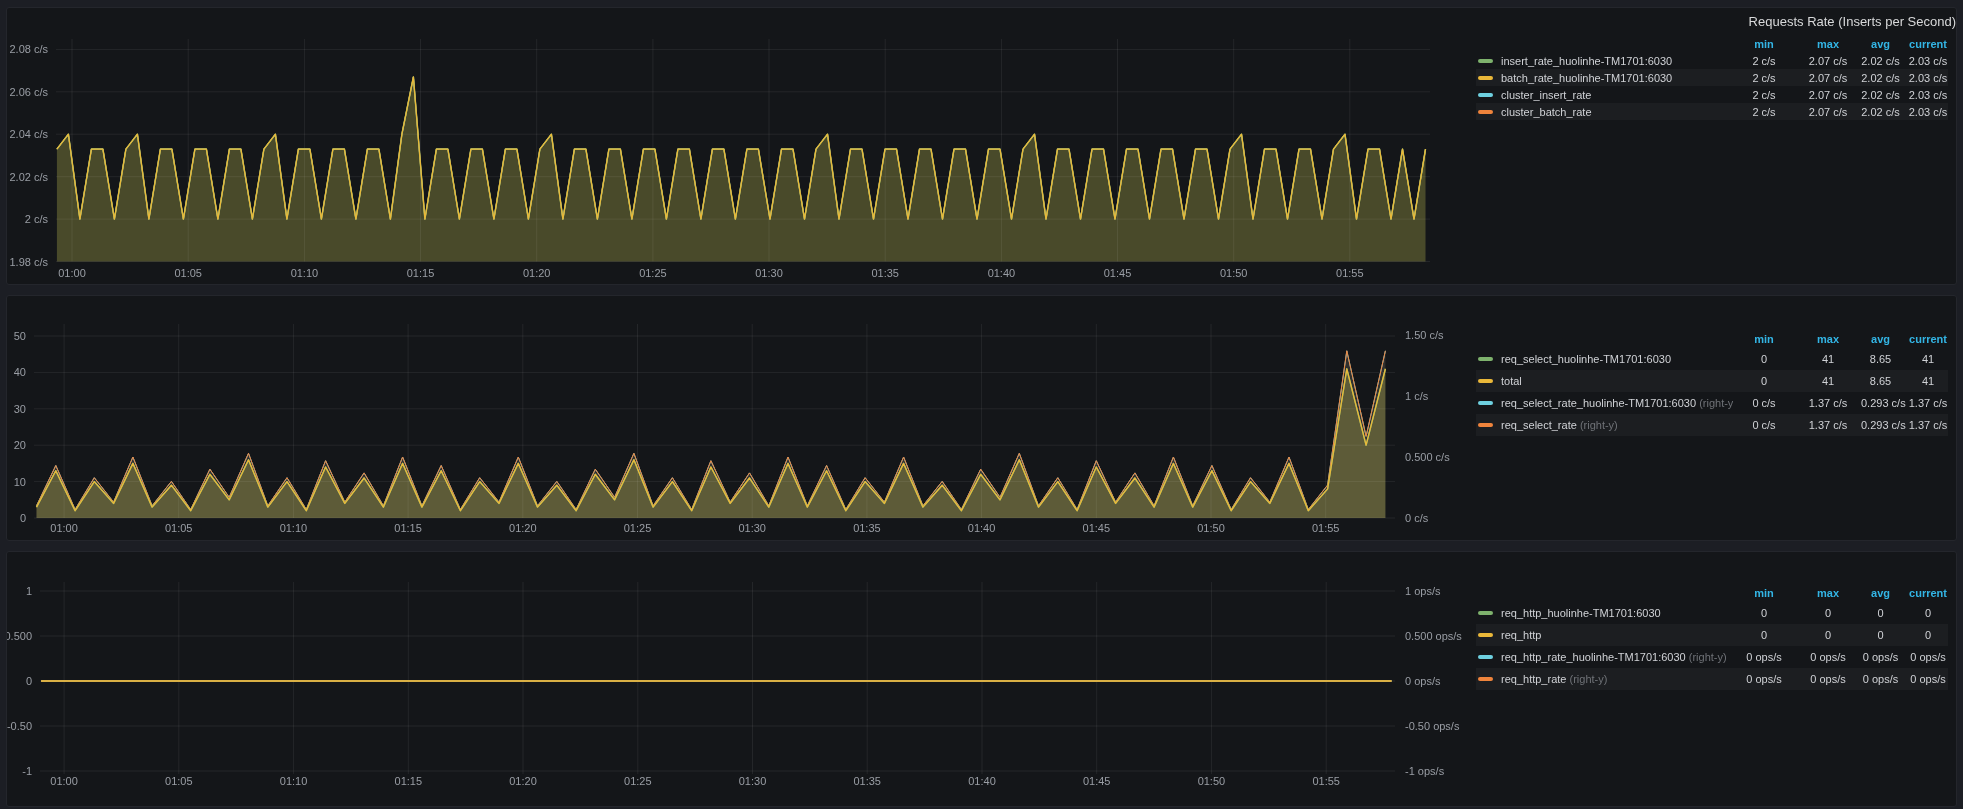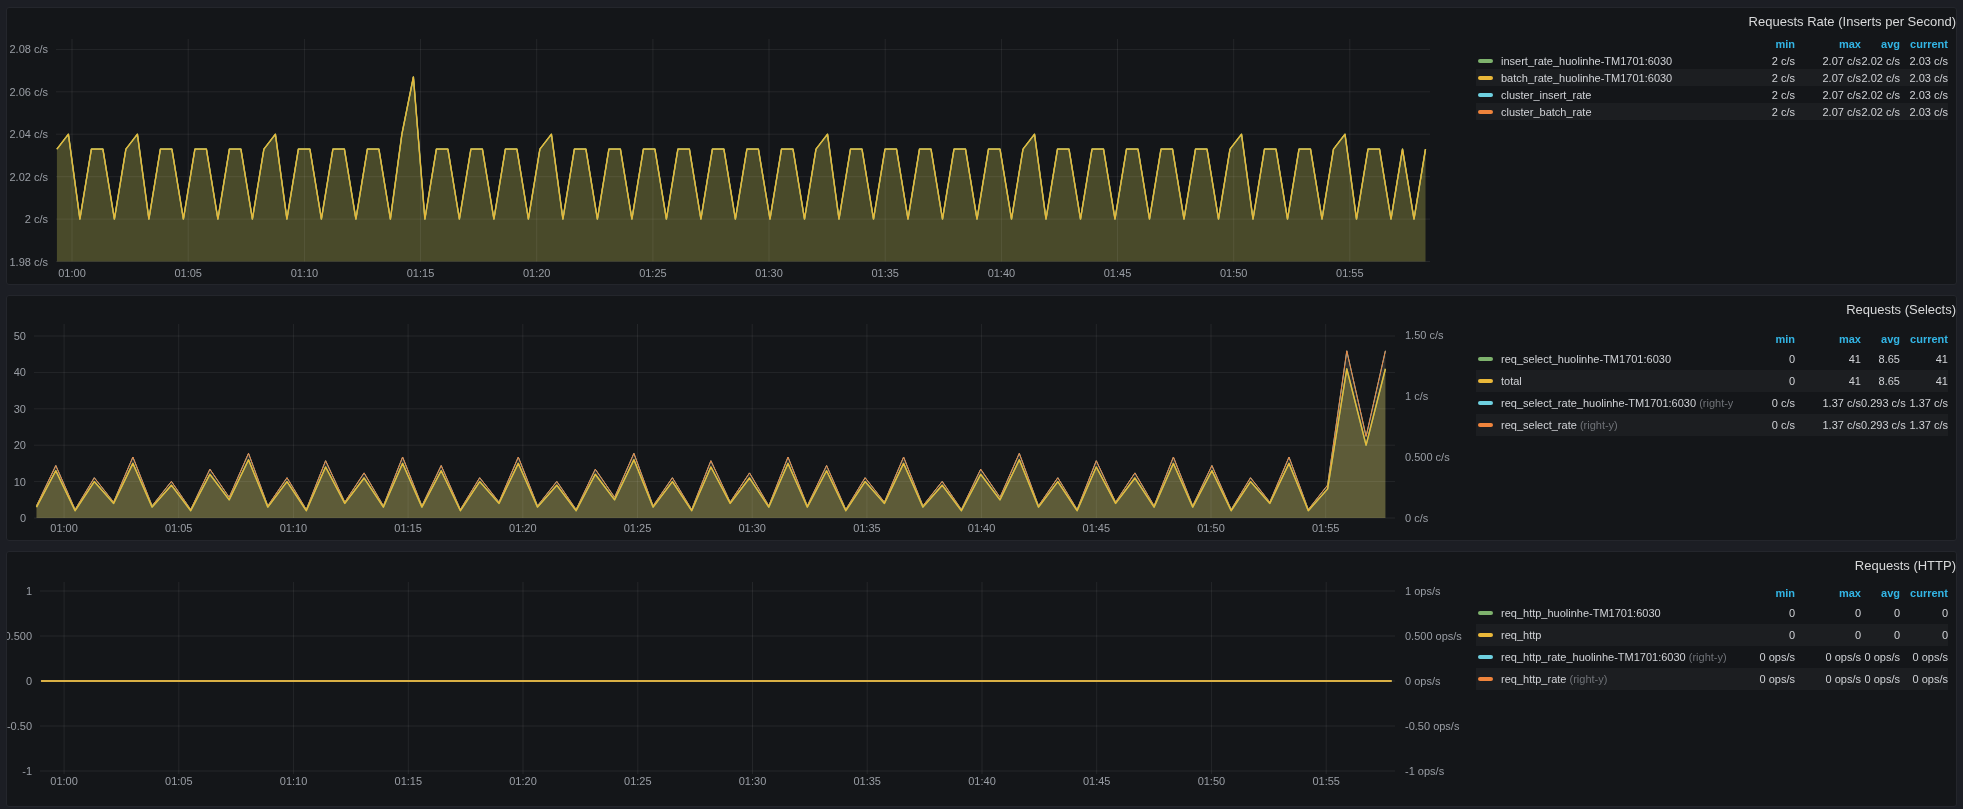--- a/index.html
+++ b/index.html
@@ -38,21 +38,21 @@
   #legend-1 { top:34px; }
   #legend-2 { top:32px; }
   .lg-head { display:flex; align-items:center; height:18px; color:#33B5E5; font-weight:700; }
   #legend-0 .lg-head { height:16px; }
   .lg-row { display:flex; align-items:center; height:22px; padding-left:2px; }
   .legend-compact .lg-row { height:17px; }
   .lg-row:nth-child(odd) { background:rgba(255,255,255,0.035); }
   .lg-swatch { width:15px; height:4px; border-radius:2px; margin-right:8px; flex:none; cursor:pointer; }
   .lg-name { flex:1; white-space:nowrap; overflow:hidden; cursor:pointer; }
   .lg-suffix { color:#6f7277; }
-  .lg-val { text-align:right; white-space:nowrap; }
+  .lg-val { text-align:center; white-space:nowrap; }
   .lg-spacer { flex:1; }
   .v0 { width:62px; } .v1 { width:66px; } .v2 { width:39px; } .v3 { width:48px;padding-left:8px; }
 </style>
 </head>
 <body>
 
 <div class="dashboard">
 
   <section class="panel" id="panel-0">
     <div class="panel-title">Requests Rate (Inserts per Second)</div>
@@ -137,21 +137,20 @@
           <span class="lg-name">cluster_batch_rate</span>
           <span class="lg-val v0">2 c/s</span>
           <span class="lg-val v1">2.07 c/s</span>
           <span class="lg-val v2">2.02 c/s</span>
           <span class="lg-val v3">2.03 c/s</span>
         </div>
       </div>
   </section>
 
   <section class="panel" id="panel-1">
-    <div class="panel-title">Requests (Selects)</div>
     <svg class="chart" id="chart-1" width="1949" height="246">
         <path d="M29.5,222 L29.5,209.8 L48.8,169.5 L68.1,213.5 L87.3,181.7 L106.6,206.1 L125.9,161.0 L145.1,209.8 L164.4,185.4 L183.7,213.5 L202.9,173.2 L222.2,201.3 L241.5,157.3 L260.8,209.8 L280.0,181.7 L299.3,213.5 L318.6,164.7 L337.8,206.1 L357.1,176.9 L376.4,209.8 L395.6,161.0 L414.9,209.8 L434.2,169.5 L453.4,213.5 L472.7,181.7 L492.0,206.1 L511.3,161.0 L530.5,209.8 L549.8,185.4 L569.1,213.5 L588.3,173.2 L607.6,201.3 L626.9,157.3 L646.1,209.8 L665.4,181.7 L684.7,213.5 L703.9,164.7 L723.2,206.1 L742.5,176.9 L761.8,209.8 L781.0,161.0 L800.3,209.8 L819.6,169.5 L838.8,213.5 L858.1,181.7 L877.4,206.1 L896.6,161.0 L915.9,209.8 L935.2,185.4 L954.4,213.5 L973.7,173.2 L993.0,201.3 L1012.3,157.3 L1031.5,209.8 L1050.8,181.7 L1070.1,213.5 L1089.3,164.7 L1108.6,206.1 L1127.9,176.9 L1147.1,209.8 L1166.4,161.0 L1185.7,209.8 L1204.9,169.5 L1224.2,213.5 L1243.5,181.7 L1262.8,206.1 L1282.0,161.0 L1301.3,213.5 L1320.6,189.1 L1339.8,54.8 L1359.1,140.3 L1378.4,54.8 L1378.4,222 Z" fill="#6ED0E0" fill-opacity="0.1" stroke="none"></path>
         <path d="M29.5,222 L29.5,209.8 L48.8,169.5 L68.1,213.5 L87.3,181.7 L106.6,206.1 L125.9,161.0 L145.1,209.8 L164.4,185.4 L183.7,213.5 L202.9,173.2 L222.2,201.3 L241.5,157.3 L260.8,209.8 L280.0,181.7 L299.3,213.5 L318.6,164.7 L337.8,206.1 L357.1,176.9 L376.4,209.8 L395.6,161.0 L414.9,209.8 L434.2,169.5 L453.4,213.5 L472.7,181.7 L492.0,206.1 L511.3,161.0 L530.5,209.8 L549.8,185.4 L569.1,213.5 L588.3,173.2 L607.6,201.3 L626.9,157.3 L646.1,209.8 L665.4,181.7 L684.7,213.5 L703.9,164.7 L723.2,206.1 L742.5,176.9 L761.8,209.8 L781.0,161.0 L800.3,209.8 L819.6,169.5 L838.8,213.5 L858.1,181.7 L877.4,206.1 L896.6,161.0 L915.9,209.8 L935.2,185.4 L954.4,213.5 L973.7,173.2 L993.0,201.3 L1012.3,157.3 L1031.5,209.8 L1050.8,181.7 L1070.1,213.5 L1089.3,164.7 L1108.6,206.1 L1127.9,176.9 L1147.1,209.8 L1166.4,161.0 L1185.7,209.8 L1204.9,169.5 L1224.2,213.5 L1243.5,181.7 L1262.8,206.1 L1282.0,161.0 L1301.3,213.5 L1320.6,189.1 L1339.8,54.8 L1359.1,140.3 L1378.4,54.8 L1378.4,222 Z" fill="#EF843C" fill-opacity="0.1" stroke="none"></path>
         <path d="M29.5,222 L29.5,211.1 L48.8,174.7 L68.1,214.7 L87.3,185.6 L106.6,207.4 L125.9,167.4 L145.1,211.1 L164.4,189.2 L183.7,214.7 L202.9,178.3 L222.2,203.8 L241.5,163.8 L260.8,211.1 L280.0,185.6 L299.3,214.7 L318.6,171.0 L337.8,207.4 L357.1,182.0 L376.4,211.1 L395.6,167.4 L414.9,211.1 L434.2,174.7 L453.4,214.7 L472.7,185.6 L492.0,207.4 L511.3,167.4 L530.5,211.1 L549.8,189.2 L569.1,214.7 L588.3,178.3 L607.6,203.8 L626.9,163.8 L646.1,211.1 L665.4,185.6 L684.7,214.7 L703.9,171.0 L723.2,207.4 L742.5,182.0 L761.8,211.1 L781.0,167.4 L800.3,211.1 L819.6,174.7 L838.8,214.7 L858.1,185.6 L877.4,207.4 L896.6,167.4 L915.9,211.1 L935.2,189.2 L954.4,214.7 L973.7,178.3 L993.0,203.8 L1012.3,163.8 L1031.5,211.1 L1050.8,185.6 L1070.1,214.7 L1089.3,171.0 L1108.6,207.4 L1127.9,182.0 L1147.1,211.1 L1166.4,167.4 L1185.7,211.1 L1204.9,174.7 L1224.2,214.7 L1243.5,185.6 L1262.8,207.4 L1282.0,167.4 L1301.3,214.7 L1320.6,192.9 L1339.8,72.8 L1359.1,149.2 L1378.4,72.8 L1378.4,222 Z" fill="#7EB26D" fill-opacity="0.18" stroke="none"></path>
         <path d="M29.5,222 L29.5,211.1 L48.8,174.7 L68.1,214.7 L87.3,185.6 L106.6,207.4 L125.9,167.4 L145.1,211.1 L164.4,189.2 L183.7,214.7 L202.9,178.3 L222.2,203.8 L241.5,163.8 L260.8,211.1 L280.0,185.6 L299.3,214.7 L318.6,171.0 L337.8,207.4 L357.1,182.0 L376.4,211.1 L395.6,167.4 L414.9,211.1 L434.2,174.7 L453.4,214.7 L472.7,185.6 L492.0,207.4 L511.3,167.4 L530.5,211.1 L549.8,189.2 L569.1,214.7 L588.3,178.3 L607.6,203.8 L626.9,163.8 L646.1,211.1 L665.4,185.6 L684.7,214.7 L703.9,171.0 L723.2,207.4 L742.5,182.0 L761.8,211.1 L781.0,167.4 L800.3,211.1 L819.6,174.7 L838.8,214.7 L858.1,185.6 L877.4,207.4 L896.6,167.4 L915.9,211.1 L935.2,189.2 L954.4,214.7 L973.7,178.3 L993.0,203.8 L1012.3,163.8 L1031.5,211.1 L1050.8,185.6 L1070.1,214.7 L1089.3,171.0 L1108.6,207.4 L1127.9,182.0 L1147.1,211.1 L1166.4,167.4 L1185.7,211.1 L1204.9,174.7 L1224.2,214.7 L1243.5,185.6 L1262.8,207.4 L1282.0,167.4 L1301.3,214.7 L1320.6,192.9 L1339.8,72.8 L1359.1,149.2 L1378.4,72.8 L1378.4,222 Z" fill="#EAB839" fill-opacity="0.18" stroke="none"></path>
         <line x1="27" x2="1388" y1="40.0" y2="40.0" stroke="rgba(255,255,255,0.07)" stroke-width="1"></line>
         <line x1="27" x2="1388" y1="76.4" y2="76.4" stroke="rgba(255,255,255,0.07)" stroke-width="1"></line>
         <line x1="27" x2="1388" y1="112.8" y2="112.8" stroke="rgba(255,255,255,0.07)" stroke-width="1"></line>
         <line x1="27" x2="1388" y1="149.2" y2="149.2" stroke="rgba(255,255,255,0.07)" stroke-width="1"></line>
         <line x1="27" x2="1388" y1="185.6" y2="185.6" stroke="rgba(255,255,255,0.07)" stroke-width="1"></line>
@@ -232,21 +231,20 @@
           <span class="lg-name">req_select_rate <span class="lg-suffix">(right-y)</span></span>
           <span class="lg-val v0">0 c/s</span>
           <span class="lg-val v1">1.37 c/s</span>
           <span class="lg-val v2">0.293 c/s</span>
           <span class="lg-val v3">1.37 c/s</span>
         </div>
       </div>
   </section>
 
   <section class="panel" id="panel-2">
-    <div class="panel-title">Requests (HTTP)</div>
     <svg class="chart" id="chart-2" width="1949" height="256">
         <line x1="33" x2="1388" y1="39.0" y2="39.0" stroke="rgba(255,255,255,0.07)" stroke-width="1"></line>
         <line x1="33" x2="1388" y1="84.0" y2="84.0" stroke="rgba(255,255,255,0.07)" stroke-width="1"></line>
         <line x1="33" x2="1388" y1="129.0" y2="129.0" stroke="rgba(255,255,255,0.07)" stroke-width="1"></line>
         <line x1="33" x2="1388" y1="174.0" y2="174.0" stroke="rgba(255,255,255,0.07)" stroke-width="1"></line>
         <line x1="33" x2="1388" y1="219.0" y2="219.0" stroke="rgba(255,255,255,0.07)" stroke-width="1"></line>
         <line x1="57.1" x2="57.1" y1="30" y2="222" stroke="rgba(255,255,255,0.07)" stroke-width="1"></line>
         <line x1="171.8" x2="171.8" y1="30" y2="222" stroke="rgba(255,255,255,0.07)" stroke-width="1"></line>
         <line x1="286.6" x2="286.6" y1="30" y2="222" stroke="rgba(255,255,255,0.07)" stroke-width="1"></line>
         <line x1="401.3" x2="401.3" y1="30" y2="222" stroke="rgba(255,255,255,0.07)" stroke-width="1"></line>

